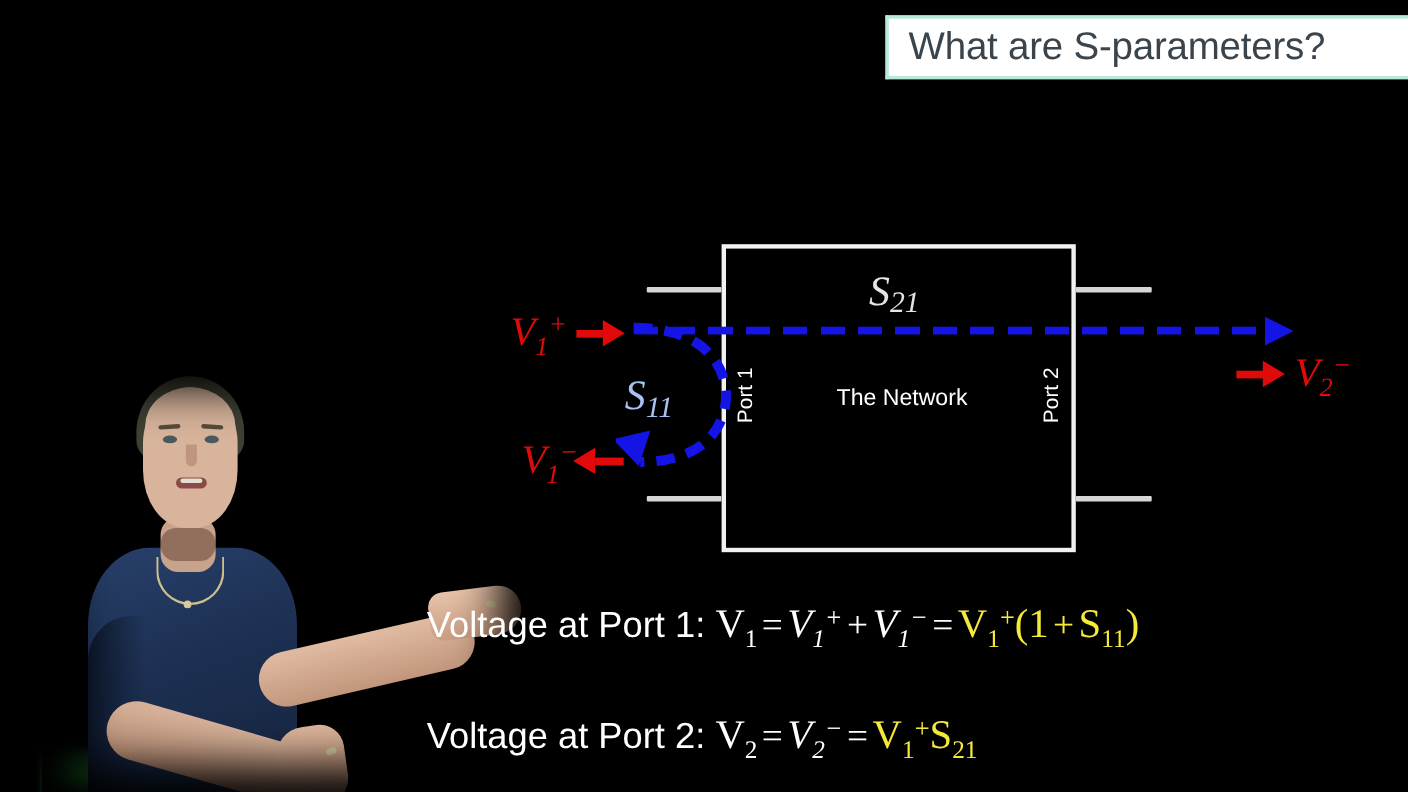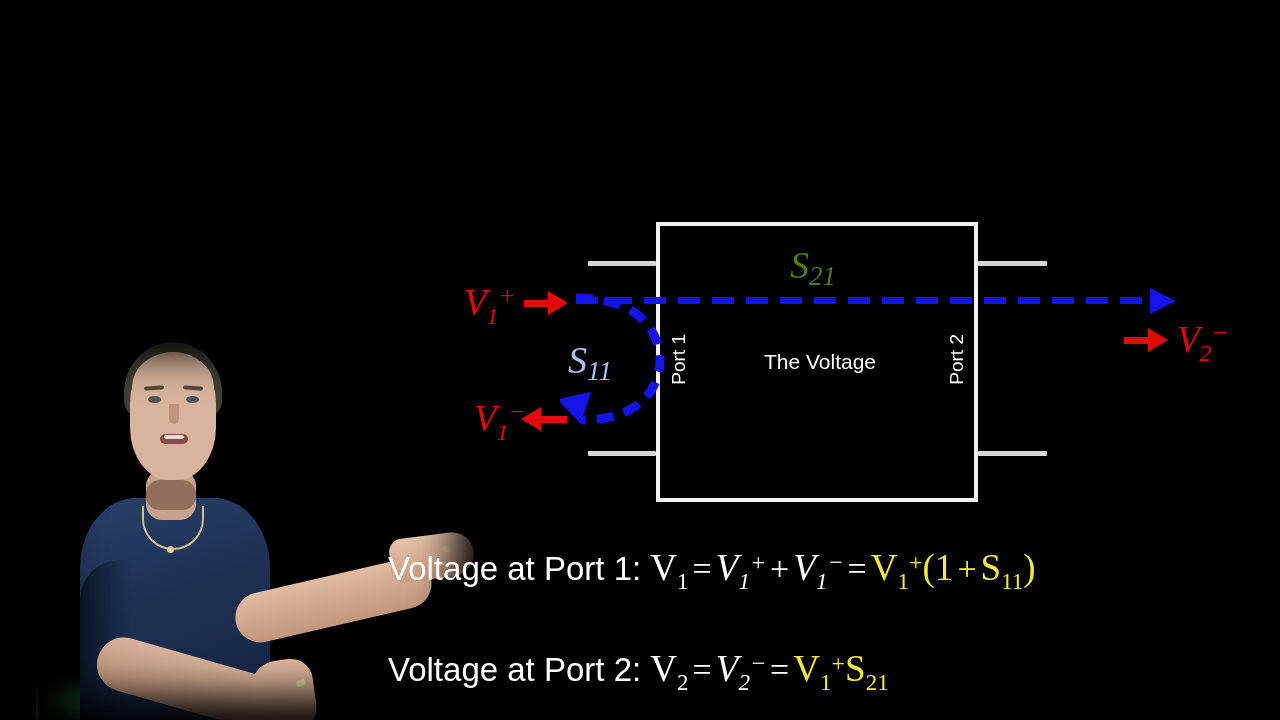--- a/index.html
+++ b/index.html
@@ -249,21 +249,21 @@
     position: absolute;
     left: 1150px; top: 288px;
     width: 0; height: 0;
     border-left: 26px solid #1414e6;
     border-top: 13px solid transparent;
     border-bottom: 13px solid transparent;
   }
   #s21-text {
     position: absolute;
     left: 790px; top: 243px;
-    color: #4d7c0f;
+    color: #e5e5e5;
     font-family: "Liberation Serif", serif;
     font-style: italic;
     font-size: 38px;
   }
   #s21-text .sub {
     font-size: 27px;
     vertical-align: -7px;
     letter-spacing: 0px;
   }
 
@@ -343,20 +343,23 @@
   .eq-sub { font-size: 23px; vertical-align: -9px; }
   .eq-sup { font-size: 24px; vertical-align: 10px; }
   .eq-yellow { color: #f5e93c; }
   .eq-op { font-family: "Liberation Serif", serif; font-size: 34px; padding: 0 4px; }
 </style>
 </head>
 <body>
 
 <div id="stage">
 
+  <div id="title-banner">
+    <span id="title-text">What are S-parameters?</span>
+  </div>
 
   <div id="presenter">
     <div class="pz" id="green-spill"></div>
     <div class="pz" id="torso"></div>
     <div class="pz" id="torso-shadow"></div>
     <div class="pz" id="neck"></div>
     <div class="pz" id="neck-shade"></div>
     <div class="pz" id="hair"></div>
     <div class="pz" id="head"></div>
     <div class="pz" id="hair-front"></div>
@@ -377,21 +380,21 @@
     <div class="pz" id="ring-2"></div>
     <div class="pz" id="presenter-soft"></div>
   </div>
 
   <div class="lead" id="lead-tl"></div>
   <div class="lead" id="lead-bl"></div>
   <div class="lead" id="lead-tr"></div>
   <div class="lead" id="lead-br"></div>
 
   <div id="network-box"></div>
-  <div id="network-label">The Voltage</div>
+  <div id="network-label">The Network</div>
   <div class="port-label" id="port-1-label">Port 1</div>
   <div class="port-label" id="port-2-label">Port 2</div>
 
   <div id="s21-line"></div>
   <div id="s21-arrowhead"></div>
   <div id="s21-text">
     <span>S</span><span class="sub">21</span>
   </div>
 
   <svg id="s11-arc" viewBox="0 0 112 140">

